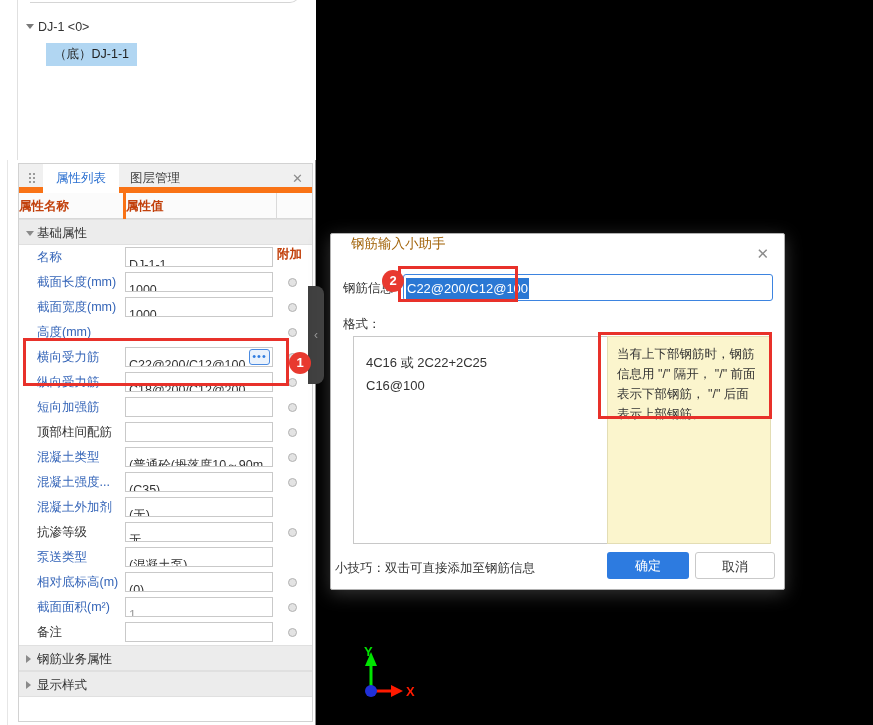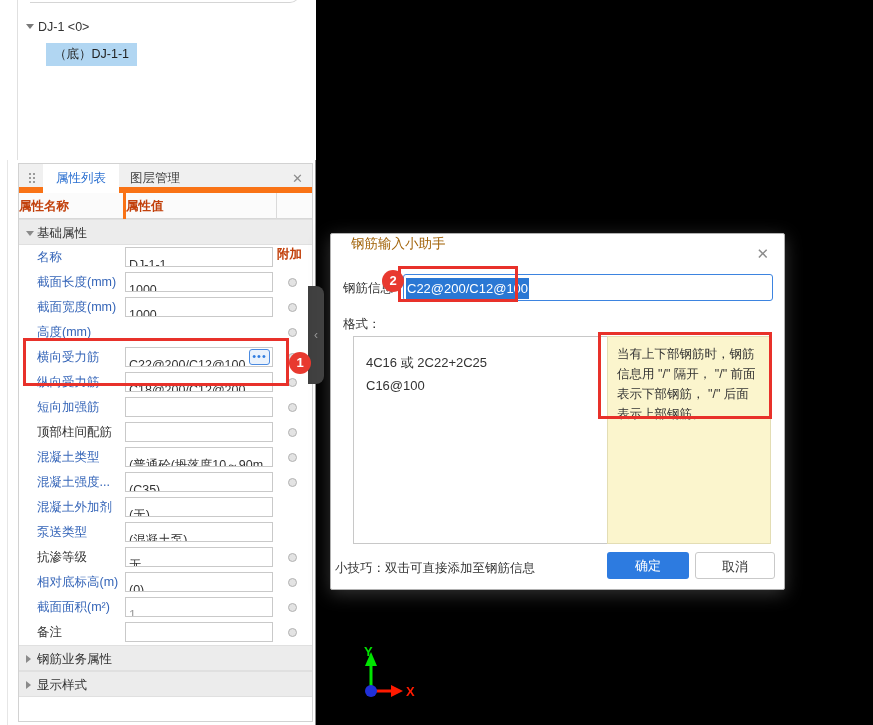--- a/index.html
+++ b/index.html
@@ -177,27 +177,27 @@
         <div class="prow">
           <span class="plabel blue">混凝土强度...</span>
           <div class="pinput">(C35)</div>
           <span class="pcircle"></span>
         </div>
         <div class="prow">
           <span class="plabel blue">混凝土外加剂</span>
           <div class="pinput">(无)</div>
         </div>
         <div class="prow">
+          <span class="plabel">抗渗等级</span>
+          <div class="pinput">无</div>
+          <span class="pcircle"></span>
+        </div>
+        <div class="prow">
           <span class="plabel blue">泵送类型</span>
           <div class="pinput">(混凝土泵)</div>
-        </div>
-        <div class="prow">
-          <span class="plabel">抗渗等级</span>
-          <div class="pinput">无</div>
-          <span class="pcircle"></span>
         </div>
         <div class="prow">
           <span class="plabel blue">相对底标高(m)</span>
           <div class="pinput">(0)</div>
           <span class="pcircle"></span>
         </div>
         <div class="prow">
           <span class="plabel blue">截面面积(m²)</span>
           <div class="pinput gray">1</div>
           <span class="pcircle"></span>

